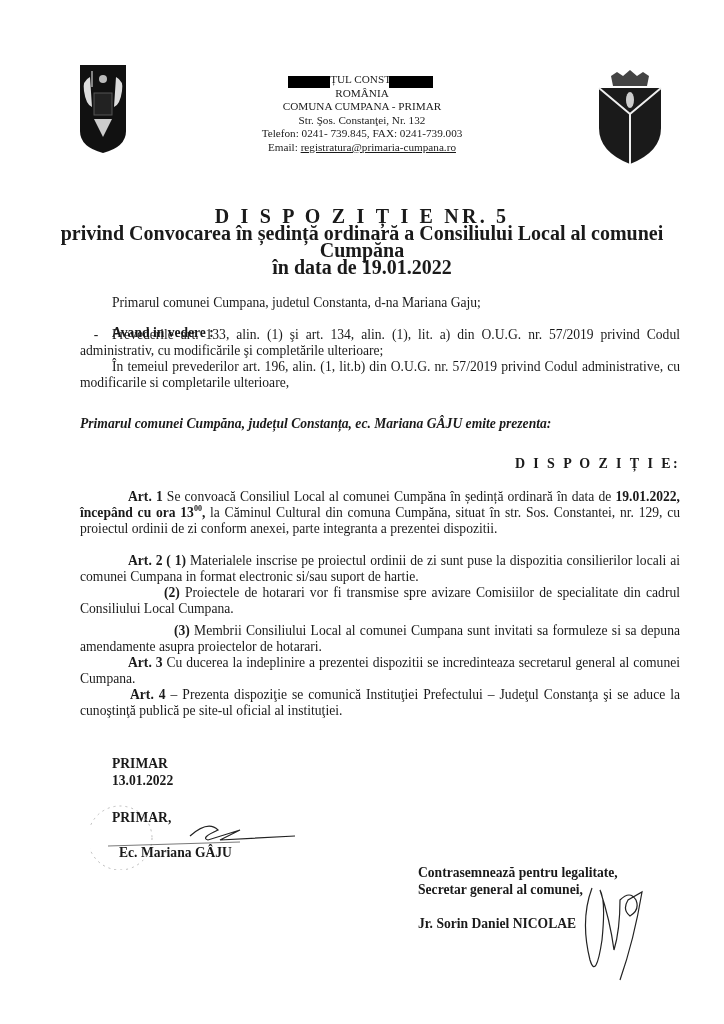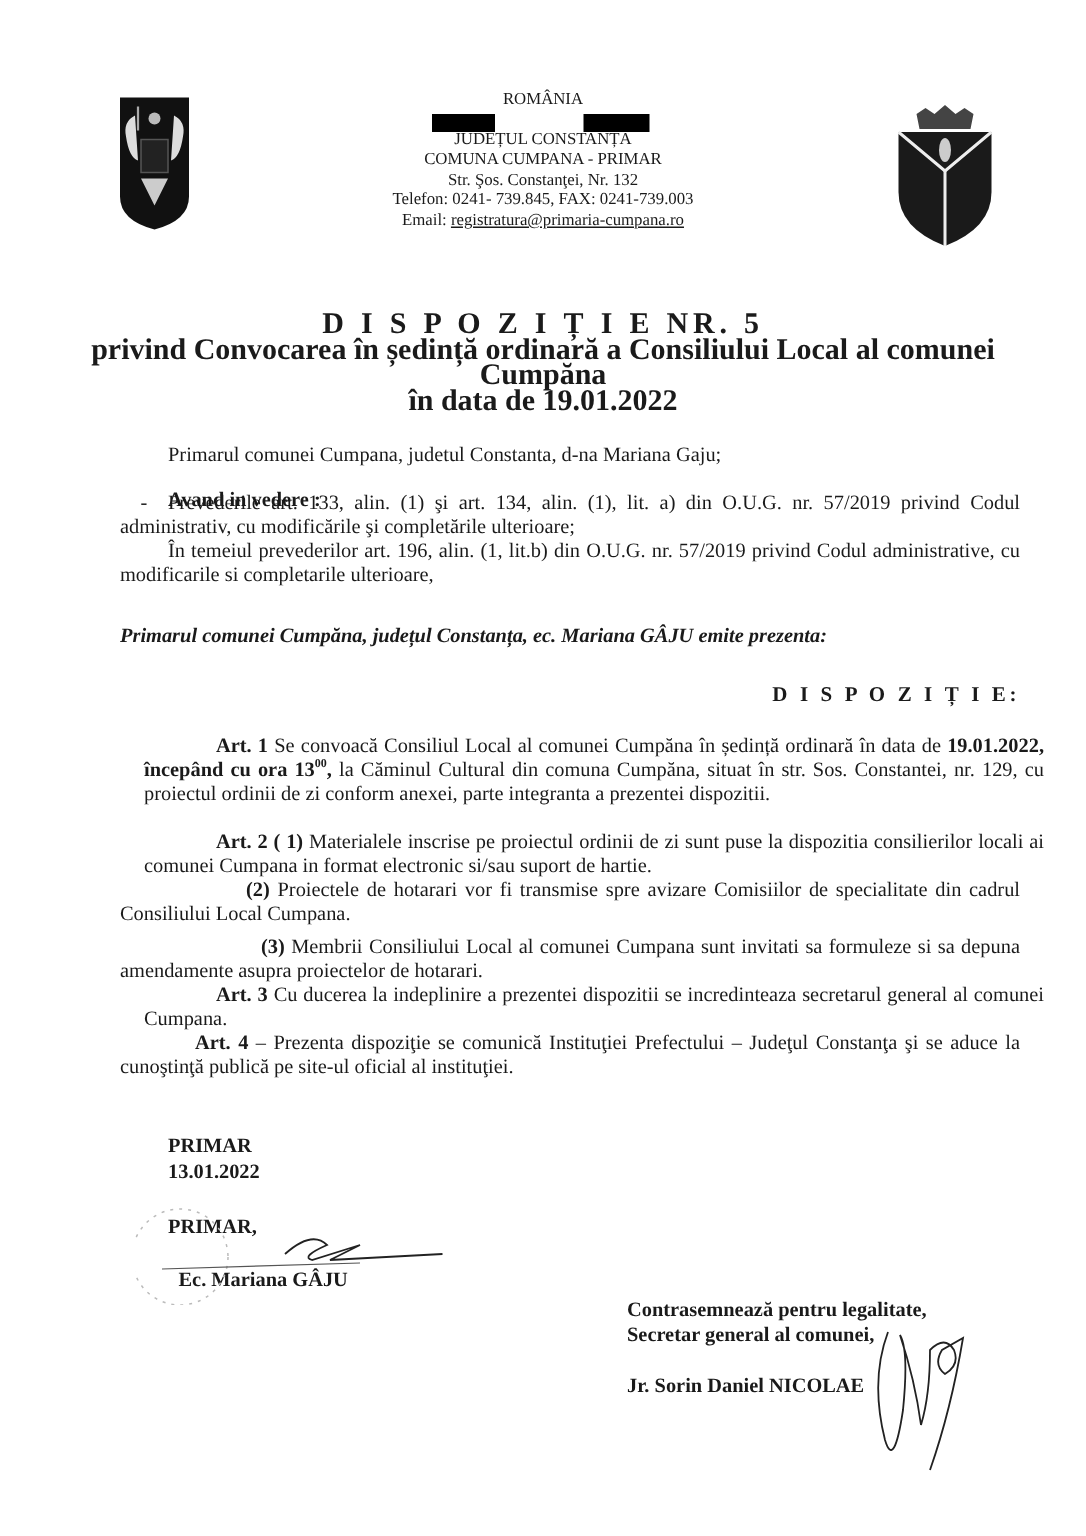--- a/index.html
+++ b/index.html
@@ -8,21 +8,21 @@
   .abs { position:absolute; }
   .crest-left { left:78px; top:63px; width:50px; height:92px; }
   .crest-right { left:595px; top:70px; width:70px; height:95px; }
   .header { left:180px; top:60px; width:364px; text-align:center; font-size:11.2px; line-height:13.6px; }
   .header .line { display:block; white-space:nowrap; }
   .redact { position:absolute; top:13px; height:12px; background:#000; }
   .email-link { text-decoration:underline; color:#1a1a1a; }
   .title-block { left:60px; top:208px; width:604px; text-align:center; font-weight:bold; font-size:20px; line-height:17px; }
   .title-block .t1 { letter-spacing:3.2px; }
   .para { position:absolute; left:112px; width:568px; font-size:13.6px; line-height:16.2px; text-align:justify; }
-  .indent1 { text-indent:48px;margin-left:16px; }
+  .indent1 { text-indent:48px; }
   .b { font-weight:bold; }
   .i { font-style:italic; }
   .center-bold { text-align:right; font-weight:bold; }
   .sig-left { left:112px; font-weight:bold; font-size:13.6px; line-height:17px; }
   .sig-right { left:418px; font-weight:bold; font-size:13.6px; line-height:17px; }
   sup { font-size:8px; line-height:0; vertical-align:6px; }
 </style>
 </head>
 <body>
 
@@ -32,22 +32,22 @@
     <path d="M6 28 Q4 18 12 14 L14 44 Q8 42 6 28 Z" fill="#ddd"></path>
     <path d="M44 28 Q46 18 38 14 L36 44 Q42 42 44 28 Z" fill="#ddd"></path>
     <rect x="16" y="30" width="18" height="22" fill="#222" stroke="#555" stroke-width="1"></rect>
     <circle cx="25" cy="16" r="4" fill="#bbb"></circle>
     <path d="M16 56 L25 74 L34 56 Z" fill="#ccc"></path>
     <line x1="14" y1="8" x2="14" y2="24" stroke="#aaa" stroke-width="1.5"></line>
   </svg>
 </div>
 
 <div class="abs header">
+  <span class="line" style="margin-top:13px;">JUDEȚUL CONSTANȚA</span>
   <span class="line">ROMÂNIA</span>
-  <span class="line" style="margin-top:13px;">JUDEȚUL CONSTANȚA</span>
   <span class="line">COMUNA CUMPANA - PRIMAR</span>
   <span class="line">Str. Şos. Constanţei, Nr. 132</span>
   <span class="line">Telefon: 0241- 739.845, FAX: 0241-739.003</span>
   <span class="line">
     <span>Email:</span>
     <a class="email-link">registratura@primaria-cumpana.ro</a>
   </span>
   <div class="redact" style="left:108px; width:42px; top:16px;"></div>
   <div class="redact" style="left:209px; width:44px; top:16px;"></div>
 </div>

